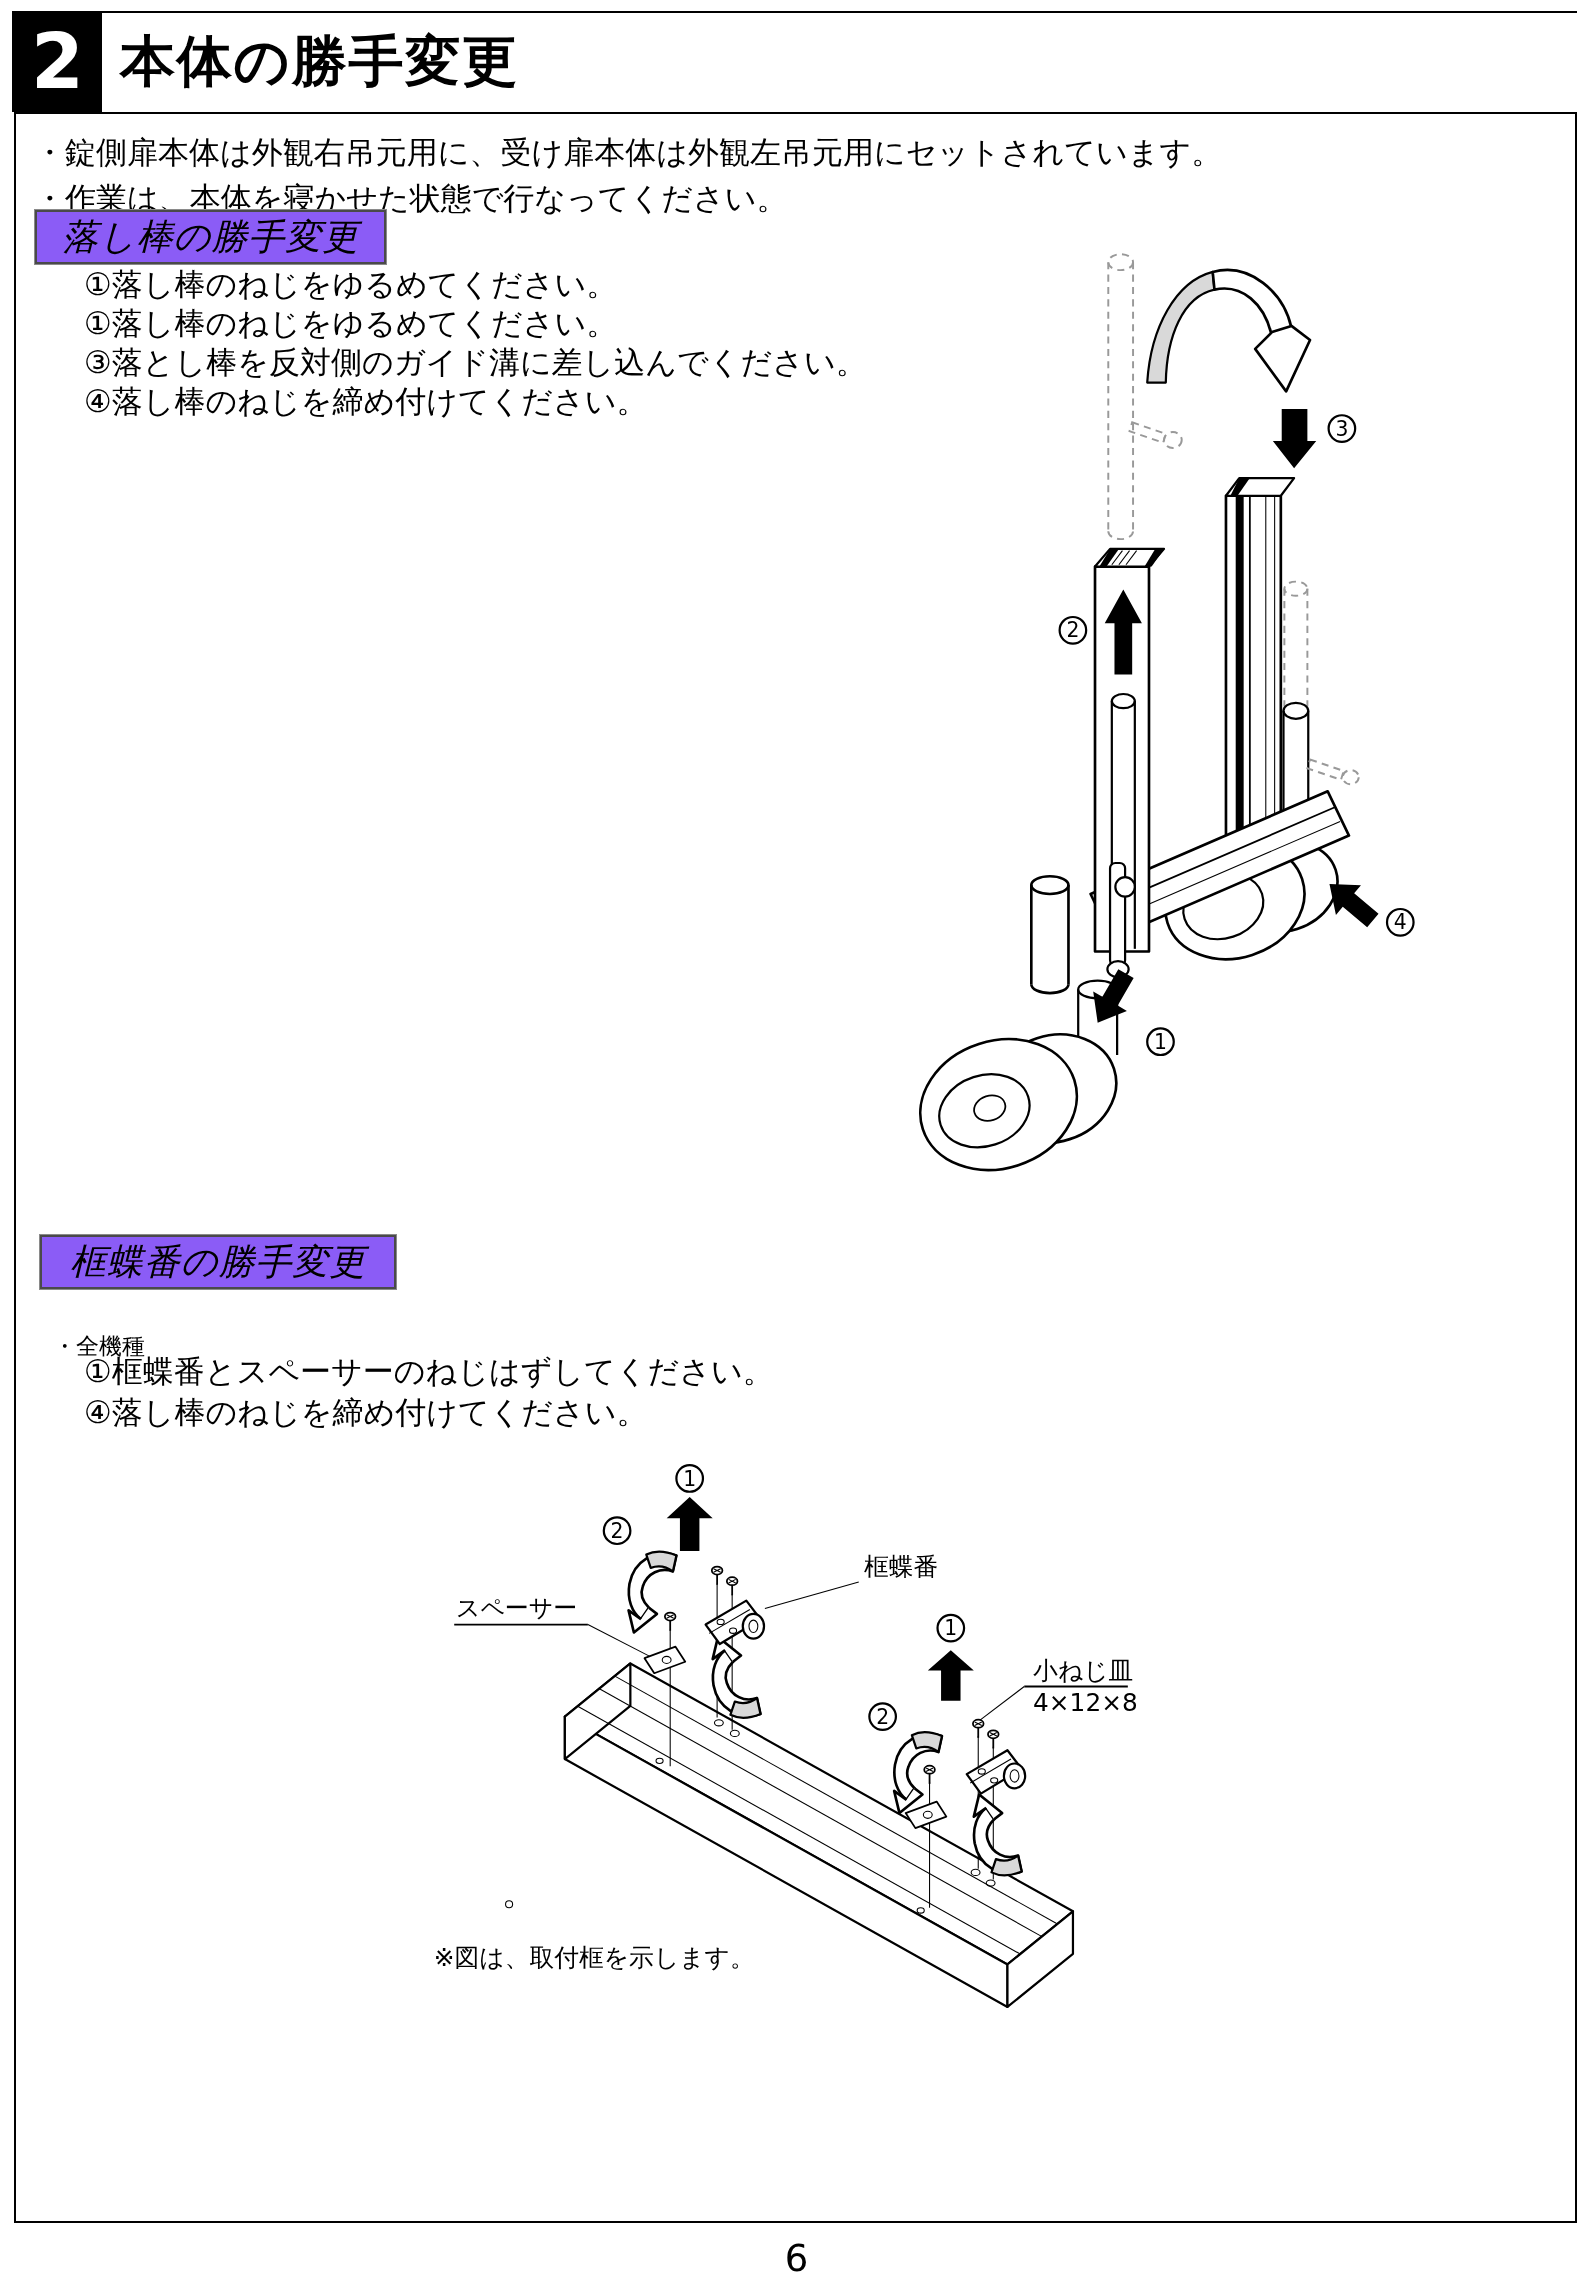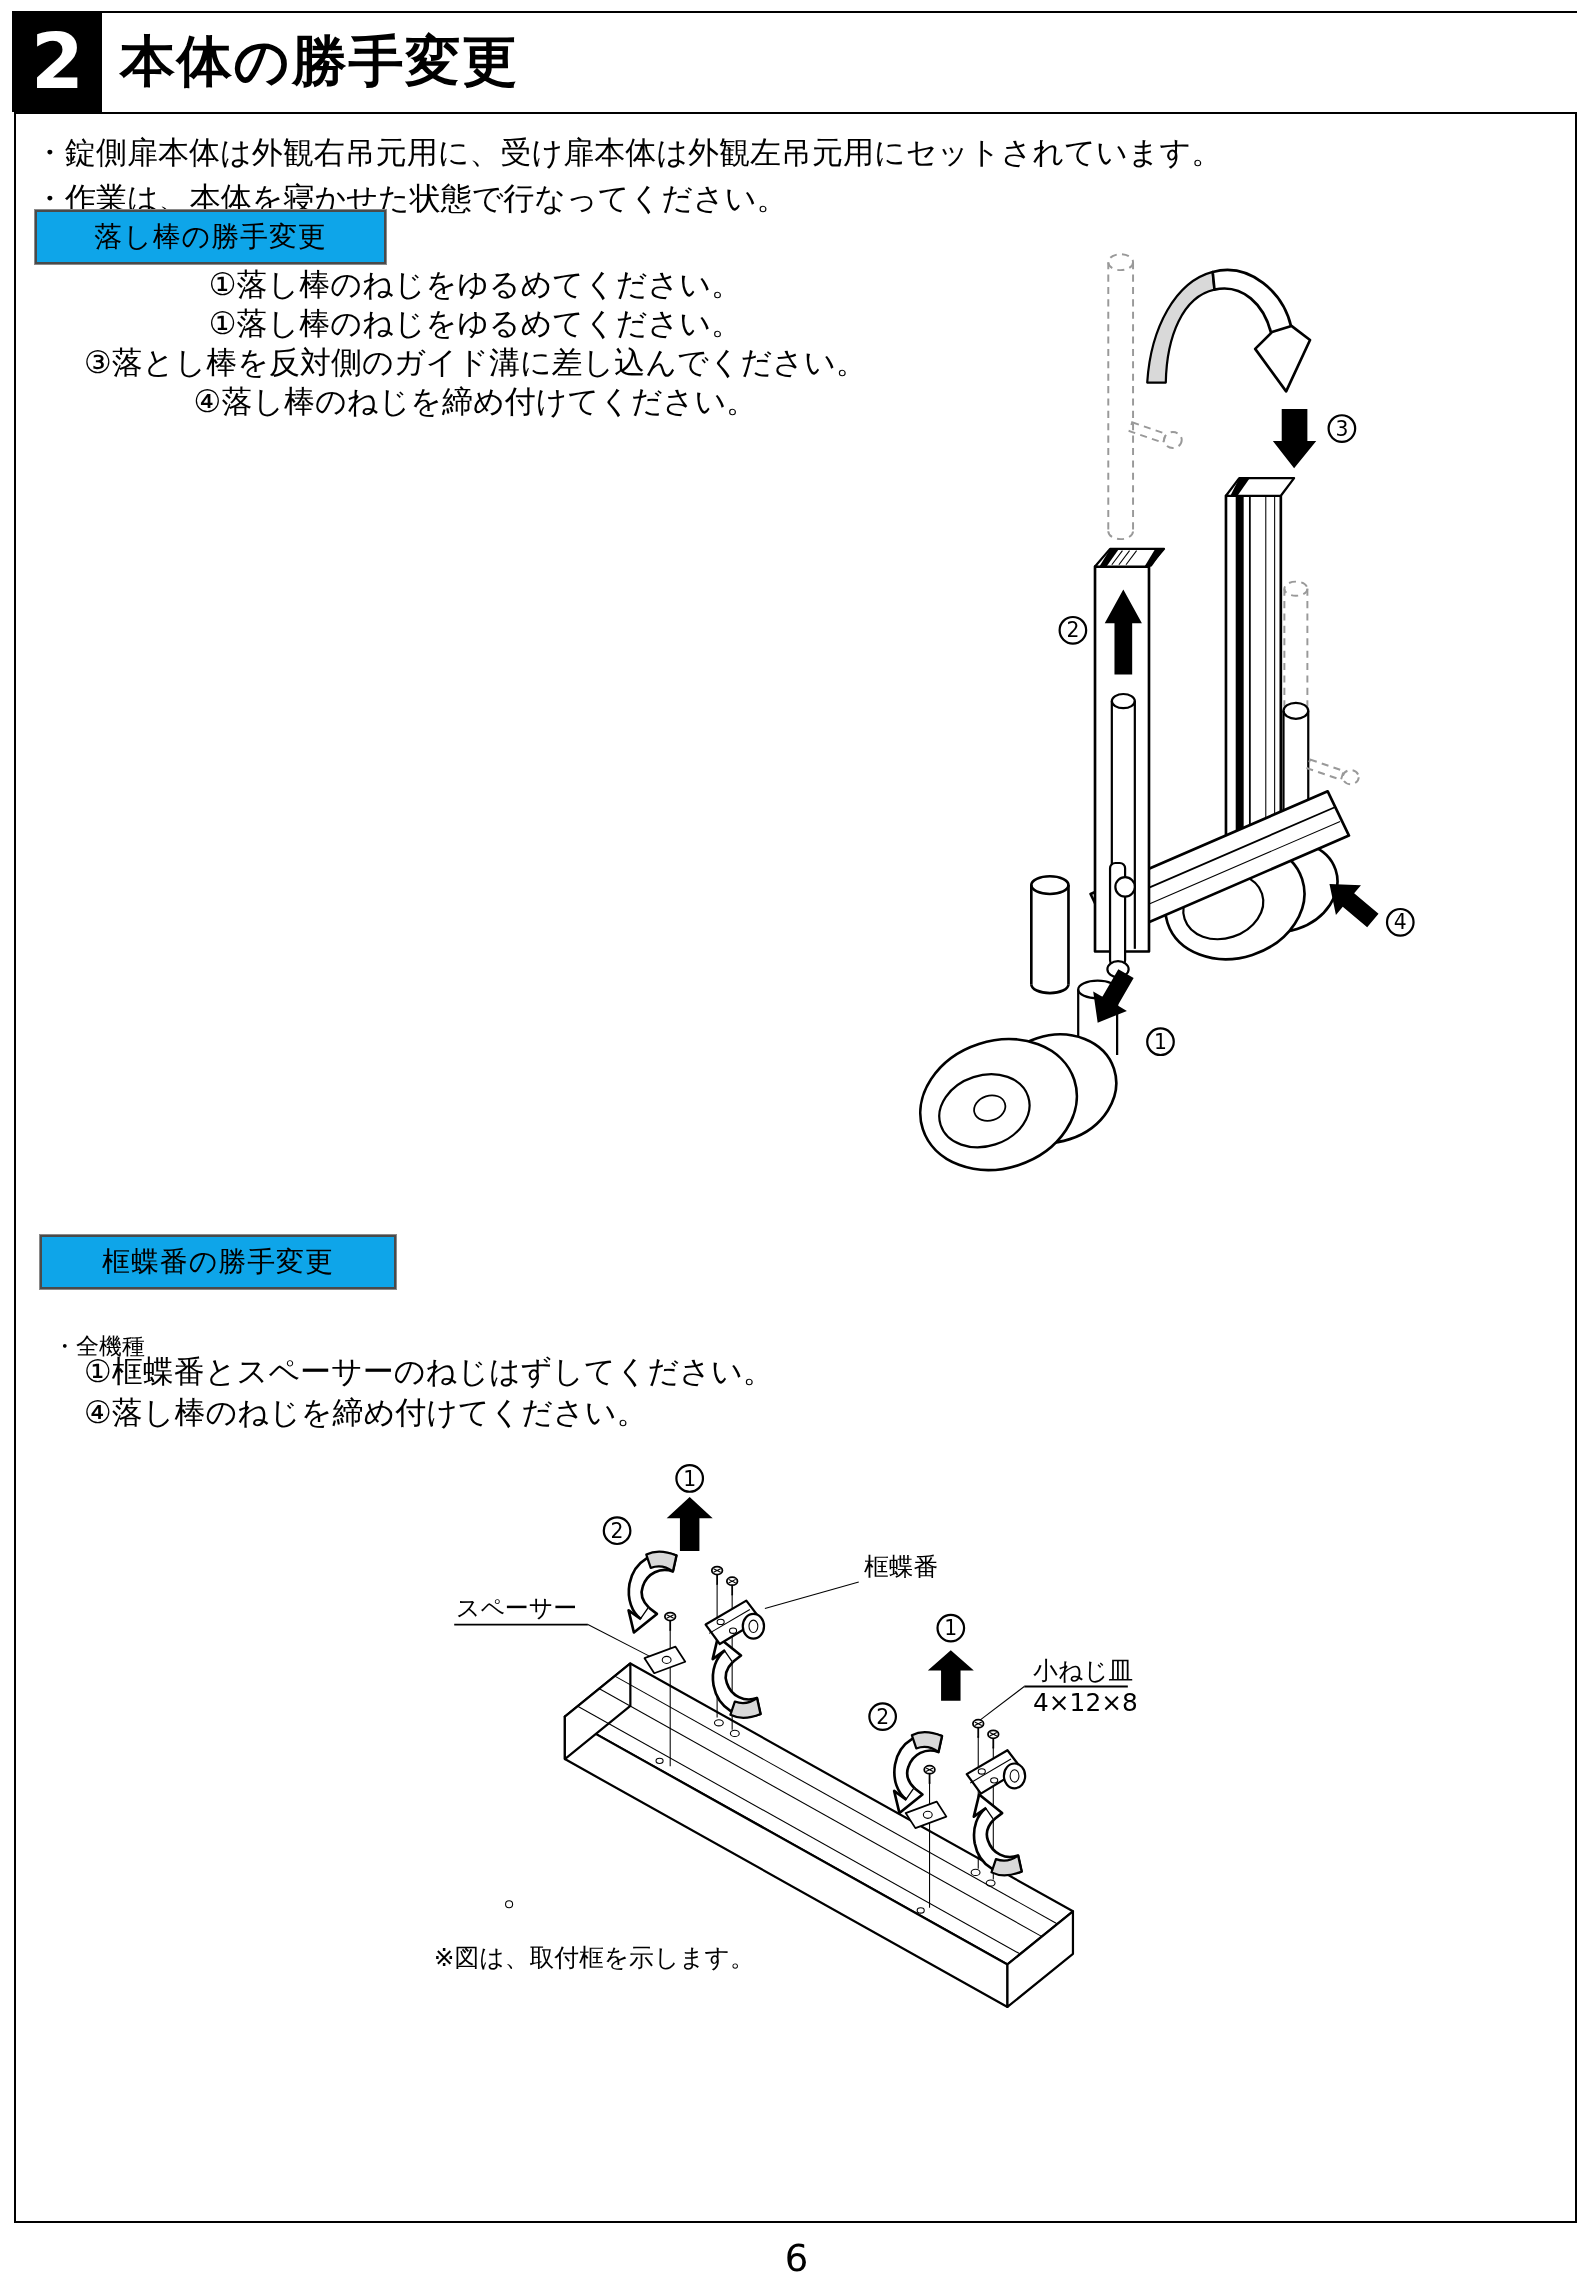--- a/index.html
+++ b/index.html
@@ -7,27 +7,27 @@
         font-family:"DejaVu Sans",sans-serif;color:#000;overflow:hidden;}
   .abs{position:absolute;}
   .top-rule{left:12.4px;top:10.6px;width:1565px;height:2.7px;background:#000;}
   .sec-badge{left:12.4px;top:11.5px;width:90px;height:100px;background:#000;color:#fff;
              display:flex;align-items:center;justify-content:center;
              font-size:76px;font-weight:bold;}
   .title{left:120px;top:16px;height:92px;display:flex;align-items:center;
          font-size:55px;font-weight:bold;letter-spacing:1.8px;}
   .content-box{left:14px;top:112px;width:1559px;height:2107px;border:2.7px solid #000;}
   .intro{left:34px;top:129px;width:1504px;font-size:31px;line-height:46px;}
-  .gray-head{background:#0ea5e9;border:2.7px solid #4a4a4a;outline:0.9px solid #8a8a8a;
+  .gray-head{background:#8b5cf6;border:2.7px solid #4a4a4a;outline:0.9px solid #8a8a8a;
              display:flex;align-items:center;justify-content:center;
-             font-size:28px;letter-spacing:0.9px;}
+             font-size:36px;letter-spacing:0.9px;font-style:italic;}
   .gh1{left:35px;top:210px;width:347px;height:50px;}
   .gh2{left:40px;top:1235px;width:352px;height:50px;}
   .steps{font-size:31px;line-height:39px;}
-  .st1{left:84px;top:265px;text-align:center;}
+  .st1{left:84px;top:265px;}
   .allmodels{left:53px;top:1331px;font-size:23px;}
   .st2{left:84px;top:1340px;line-height:41px;margin-top:11px;}
   .pagenum{left:0;top:2237px;width:1593px;text-align:center;font-size:37px;}
   svg text{font-family:"DejaVu Sans",sans-serif;fill:#000;}
   .lbl{font-size:28px;}
   .lbl2{font-size:27px;}
   .note{font-size:28px;}
   .co{font-size:23px;text-anchor:middle;}
   .s1{fill:none;stroke:#000;stroke-width:1.2;}
   .s2{fill:none;stroke:#000;stroke-width:2;}

